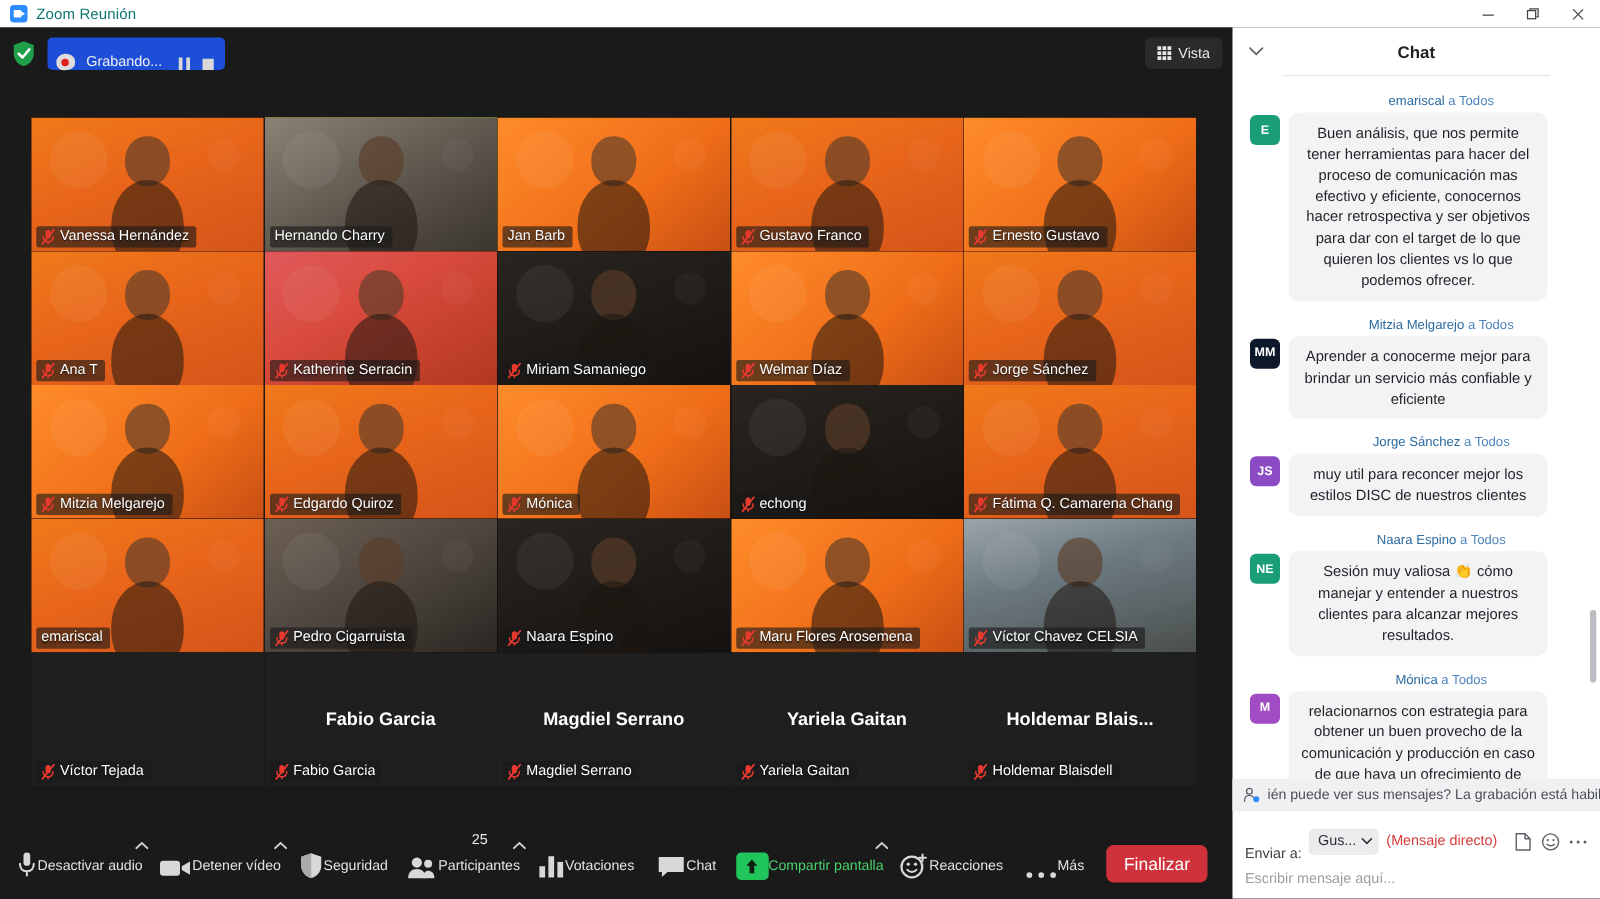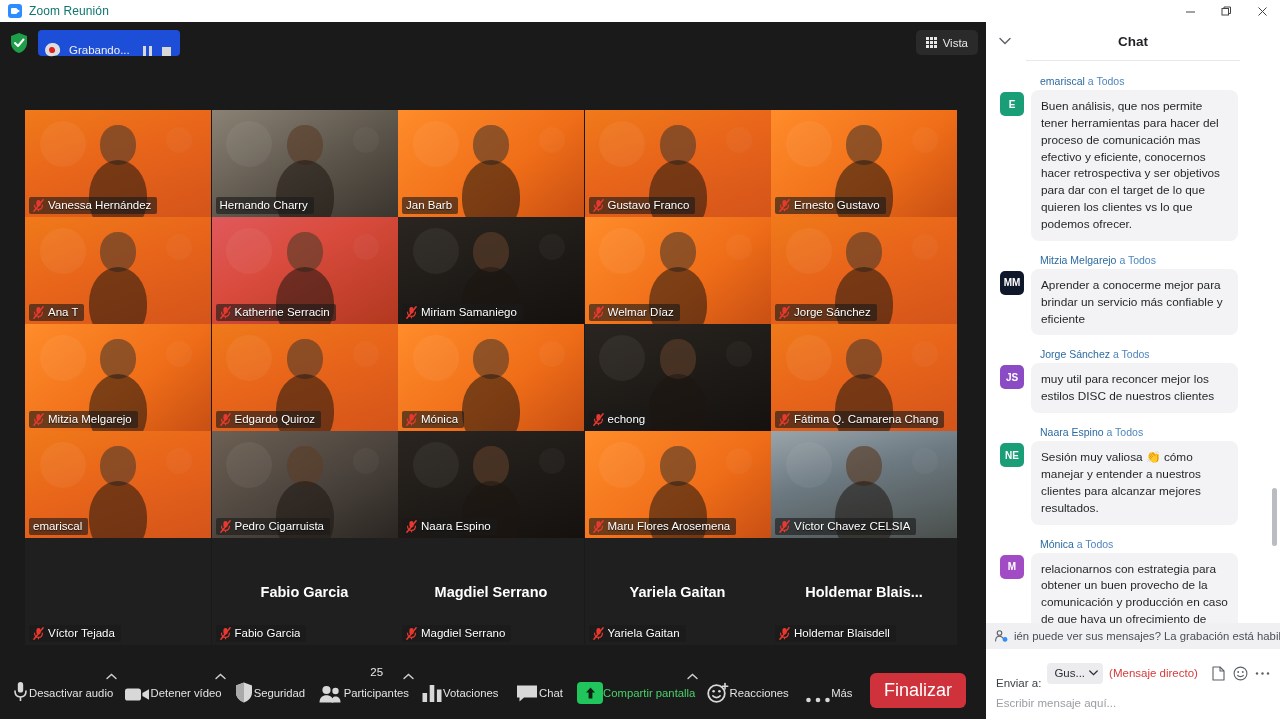--- a/index.html
+++ b/index.html
@@ -84,21 +84,21 @@
     display: flex; align-items: center; gap: 6px; color: #e8e8e8; font-size: 11.5px;
   }
   .grid-ico {
     width: 11px; height: 11px;
     display: grid; grid-template-columns: repeat(3,1fr); grid-template-rows: repeat(3,1fr); gap: 1px;
   }
   .grid-ico i { background: #e8e8e8; display: block; }
 
   
   .gallery {
-    position: absolute; left: 25px; top: 88px; width: 1008px; height: 560px;
+    position: absolute; left: 25px; top: 72px; width: 1008px; height: 560px;
   }
   .vrow { position: absolute; left: 0; width: 932px; height: 107px; }
   .tile {
     position: absolute; top: 0; width: 186px; height: 107px;
     background: #000; overflow: hidden;
   }
   .tile.speaking { outline: 2px solid #d5f542; outline-offset: -2px; }
   .tile-bg { position: absolute; inset: 0; }
   .nameplate {
     position: absolute; left: 4px; bottom: 3px; max-width: 178px;
@@ -150,21 +150,21 @@
     position: absolute; left: 12px; top: 12px; width: 14px; height: 14px;
     display: flex; align-items: center; justify-content: center; color: #5b6167;
   }
   .chat-title {
     width: 100%; text-align: center; font-size: 13.5px; font-weight: bold; color: #1f2225;
   }
   .chat-sep { height: 1px; background: #e6e8ea; margin: 0 40px; flex: none; }
   .chat-body {
     flex: 1; overflow: hidden; padding: 14px 14px 6px 14px; position: relative;
   }
-  .msg { margin-bottom: 13px; }
+  .msg { margin-bottom: 13px; text-align: center; }
   .msg-from { font-size: 10.5px; color: #2c6aa0; margin-left: 40px; margin-bottom: 3px; }
   .msg-from .to { color: #4f86bd; }
   .msg-row { display: flex; align-items: flex-start; gap: 7px; }
   .avatar {
     width: 24px; height: 24px; border-radius: 5px; flex: none;
     display: flex; align-items: center; justify-content: center;
     color: #fff; font-size: 10px; font-weight: bold; margin-top: 2px;
   }
   .bubble {
     background: #f3f3f5; border-radius: 8px; padding: 8px 10px;
@@ -214,21 +214,21 @@
   }
   .tb-badge {
     position: absolute; left: 50%; top: 2px; margin-left: 7px;
     color: #e8e8e8; font-size: 11.5px;
   }
   .share-sq {
     width: 26px; height: 22px; background: #20c55c; border-radius: 4px;
     display: flex; align-items: center; justify-content: center;
   }
   .end-btn {
-    margin-left: auto; background: #d0323c; color: #fff; font-size: 18px;
+    margin-left: auto; background: #d0323c; color: #fff; font-size: 14px;
     border-radius: 6px; padding: 7px 14px; margin-right: 6px;
   }
   .tb-spacer { width: 16px; }
 </style>
 </head>
 <body>
 
 <div id="app">
 
   <div class="titlebar">

